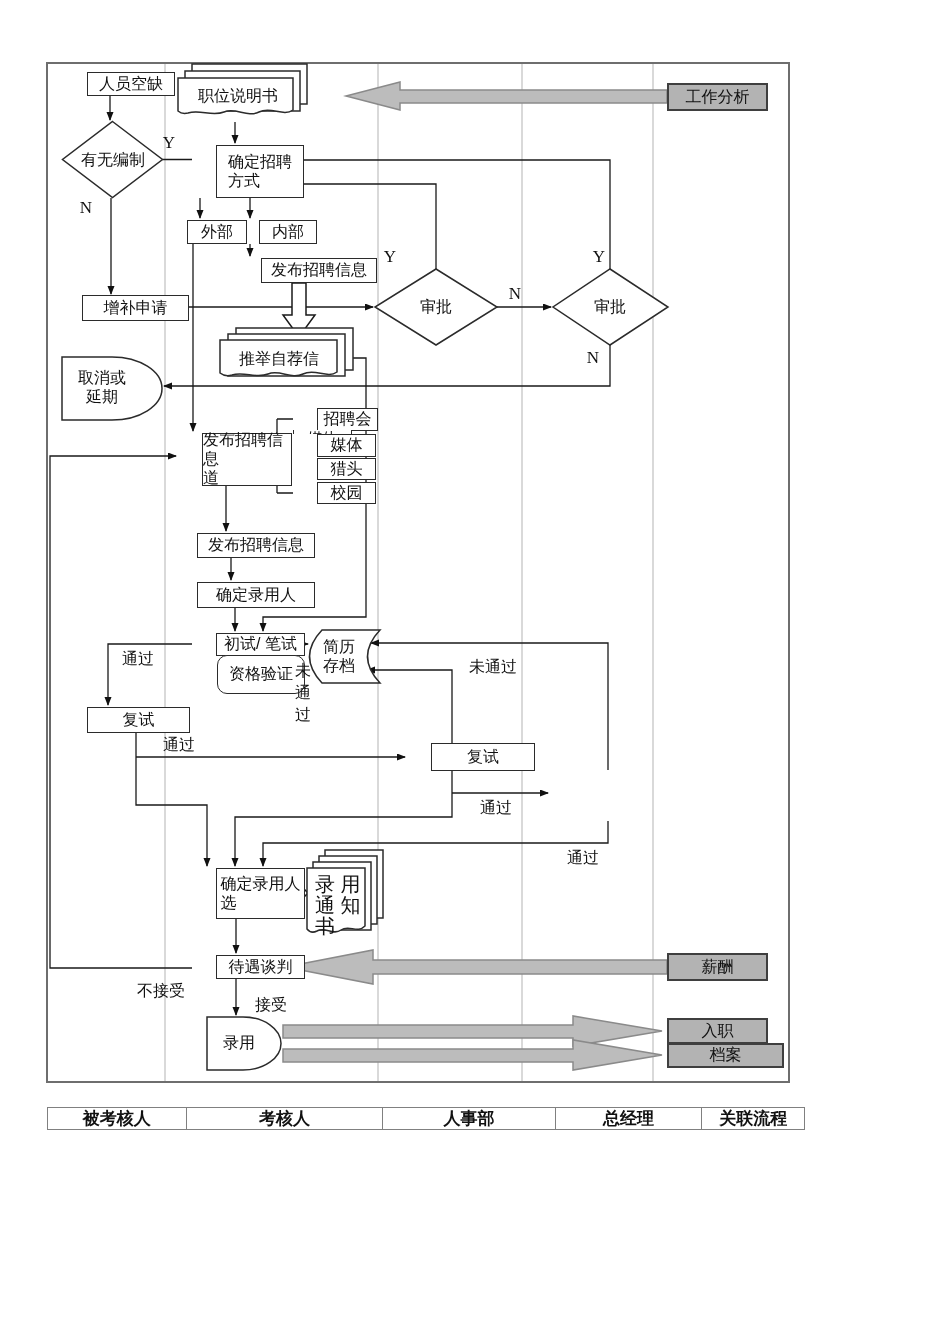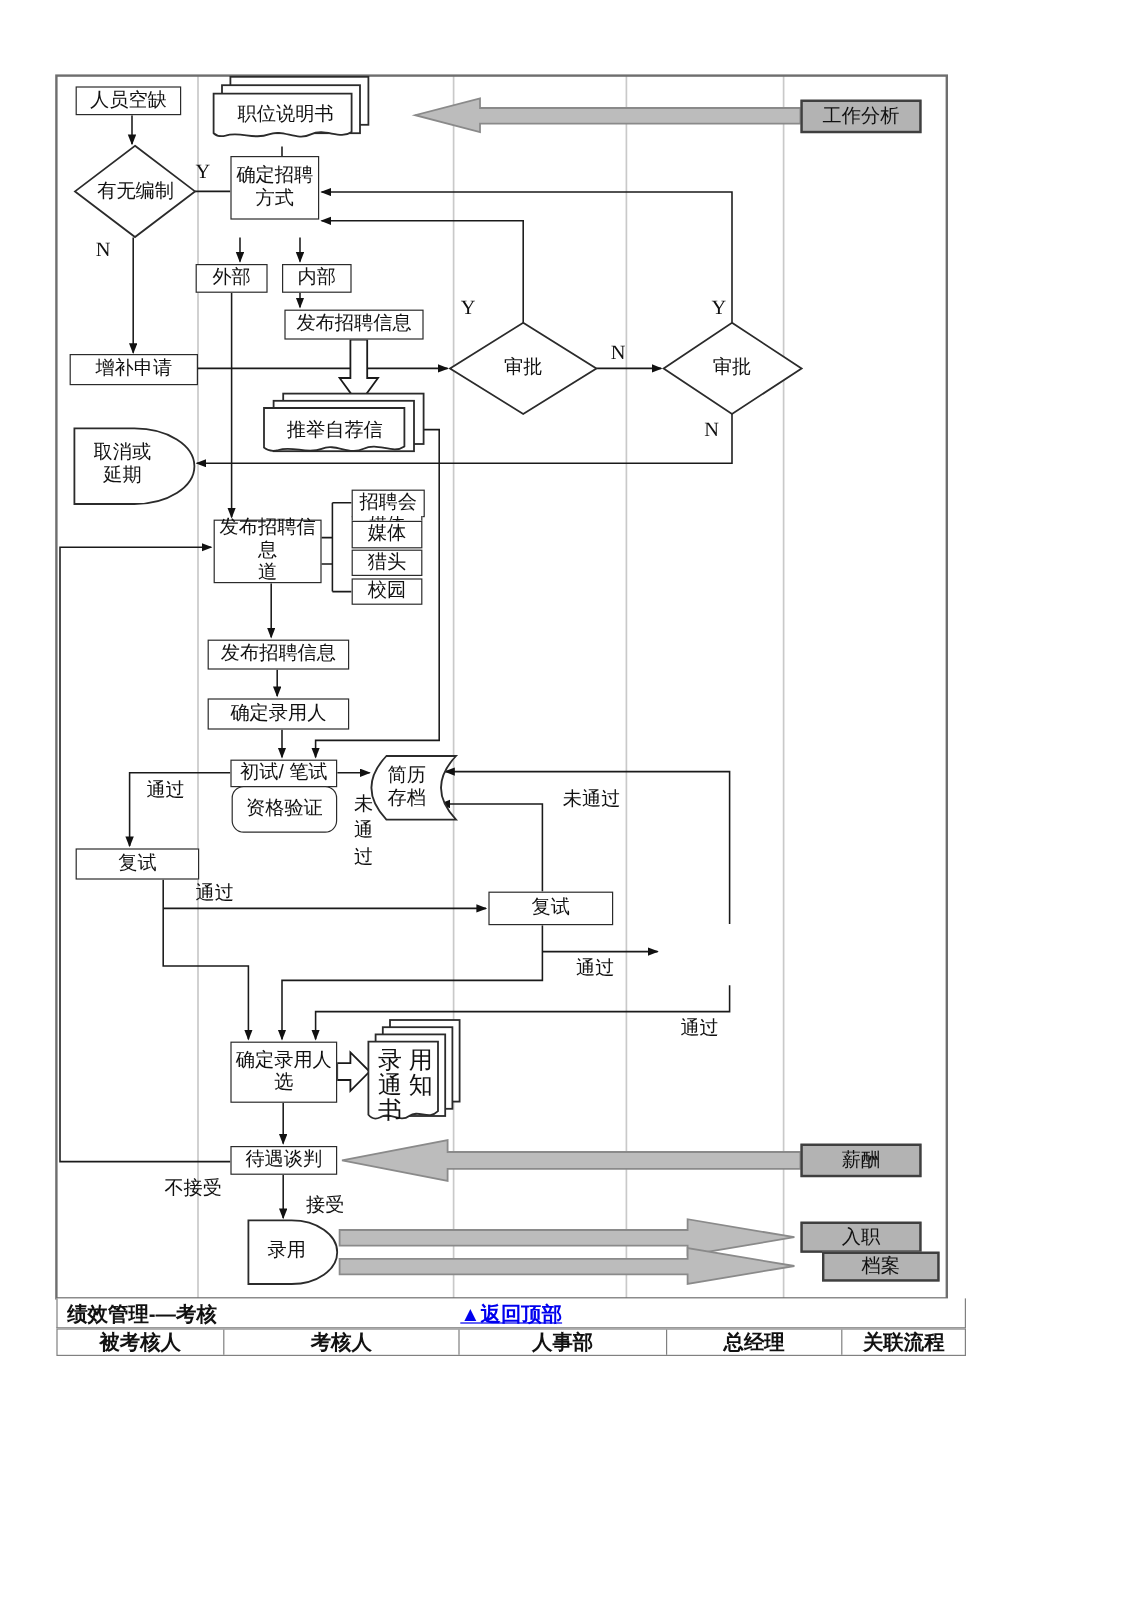--- a/index.html
+++ b/index.html
@@ -1,21 +1,21 @@
 <!DOCTYPE html>
 <html><head>
 <meta charset="utf-8">
 <style>
   html,body{margin:0;padding:0;background:#fff;}
   .canvas{position:relative;width:950px;height:1344px;background:#fff;overflow:hidden;
           font-family:"Liberation Sans","DejaVu Sans",sans-serif;color:#111;}
   .wires{position:absolute;left:0;top:0;z-index:1;}
   .box{position:absolute;z-index:2;box-sizing:border-box;background:#fff;
        border:1.5px solid #2b2b2b;display:flex;align-items:center;justify-content:center;
-       text-align:center;font-size:16px;line-height:1.18;white-space:pre-line;}
+       text-align:left;font-size:16px;line-height:1.18;white-space:pre-line;margin-left:24px;}
   .rbox{border-radius:10px;}
   .rbox2{border-radius:12px;}
   .gbox{position:absolute;z-index:2;box-sizing:border-box;background:#b3b3b3;
         border:2px solid #3f3f3f;display:flex;align-items:center;justify-content:center;
         font-size:16px;}
   .lbl{position:absolute;z-index:3;font-size:16px;line-height:1.2;white-space:pre-line;
        display:flex;align-items:center;justify-content:center;text-align:center;}
   .yn{font-family:"Liberation Serif","DejaVu Serif",serif;font-size:17px;}
   .doc-label{justify-content:flex-start;text-align:left;}
   .sliver{position:absolute;z-index:2;box-sizing:border-box;background:#fff;
@@ -121,21 +121,21 @@
       <g>
         <rect x="325" y="850" width="58" height="68"></rect>
         <rect x="319" y="856" width="58" height="68"></rect>
         <rect x="313" y="862" width="58" height="68"></rect>
         <path d="M307,868 H365 V926 C357,934 349,924 341,930 C333,936 325,926 317,931 Q311,934 307,929 Z"></path>
       </g>
     </g>
   </svg>
 
   <div class="box" style="left:63px;top:72px;width:88px;height:24px">人员空缺</div>
-  <div class="box" style="left:192px;top:130px;width:74px;height:53px">确定招聘
+  <div class="box" style="left:192px;top:145px;width:88px;height:53px">确定招聘
 方式</div>
   <div class="box" style="left:163px;top:220px;width:60px;height:24px">外部</div>
   <div class="box" style="left:235px;top:220px;width:58px;height:24px">内部</div>
   <div class="box" style="left:237px;top:258px;width:116px;height:25px">发布招聘信息</div>
   <div class="box" style="left:58px;top:295px;width:107px;height:26px">增补申请</div>
   <div class="box" style="left:178px;top:433px;width:90px;height:53px">发布招聘信息
 道</div>
 
   <div class="box" style="left:293px;top:408px;width:61px;height:23px">招聘会</div>
   <div class="sliver" style="left:293px;top:430px;width:59px;height:4px">媒体</div>
@@ -149,21 +149,21 @@
   <div class="box rbox" style="left:193px;top:655px;width:88px;height:39px">资格验证</div>
   <div class="box" style="left:63px;top:707px;width:103px;height:26px">复试</div>
   <div class="box" style="left:407px;top:743px;width:104px;height:28px">复试</div>
   <div class="box" style="left:192px;top:868px;width:89px;height:51px">确定录用人
 选</div>
   <div class="box" style="left:192px;top:955px;width:89px;height:24px">待遇谈判</div>
 
   <div class="gbox" style="left:667px;top:83px;width:101px;height:28px">工作分析</div>
   <div class="gbox" style="left:667px;top:953px;width:101px;height:28px">薪酬</div>
   <div class="gbox" style="left:667px;top:1018px;width:101px;height:26px">入职</div>
-  <div class="gbox" style="left:685px;top:1043px;width:98px;height:25px">档案</div>
+  <div class="gbox" style="left:667px;top:1043px;width:117px;height:25px">档案</div>
 
   <div class="lbl" style="left:73px;top:151px;width:80px;height:18px">有无编制</div>
   <div class="lbl" style="left:416px;top:298px;width:40px;height:18px">审批</div>
   <div class="lbl" style="left:590px;top:298px;width:40px;height:18px">审批</div>
   <div class="lbl" style="left:67px;top:366px;width:70px;height:42px">取消或
 延期</div>
   <div class="lbl" style="left:187px;top:86px;width:102px;height:20px">职位说明书</div>
   <div class="lbl" style="left:226px;top:349px;width:106px;height:20px">推举自荐信</div>
   <div class="lbl" style="left:310px;top:635px;width:58px;height:42px">简历
 存档</div>
@@ -182,24 +182,20 @@
   <div class="lbl vert" style="left:293px;top:658px;width:20px;height:70px">未
 通
 过</div>
   <div class="lbl" style="left:463px;top:658px;width:60px;height:18px">未通过</div>
   <div class="lbl" style="left:159px;top:736px;width:40px;height:18px">通过</div>
   <div class="lbl" style="left:476px;top:799px;width:40px;height:18px">通过</div>
   <div class="lbl" style="left:563px;top:849px;width:40px;height:18px">通过</div>
   <div class="lbl" style="left:131px;top:982px;width:60px;height:18px">不接受</div>
   <div class="lbl" style="left:249px;top:996px;width:44px;height:18px">接受</div>
 
-  <div class="f-row1" style="left:47px;top:1082px;width:758px;height:25px">
-    <span class="f-title">绩效管理-—考核</span>
-    <span class="f-link"><a href="#">▲返回顶部</a></span>
-  </div>
   <div class="f-row2" style="left:47px;top:1107px;width:758px;height:23px">
     <div class="f-cell" style="width:139px">被考核人</div>
     <div class="f-cell" style="width:197px">考核人</div>
     <div class="f-cell" style="width:173px">人事部</div>
     <div class="f-cell" style="width:147px">总经理</div>
     <div class="f-cell" style="width:102px">关联流程</div>
   </div>
 
 </div>
 

